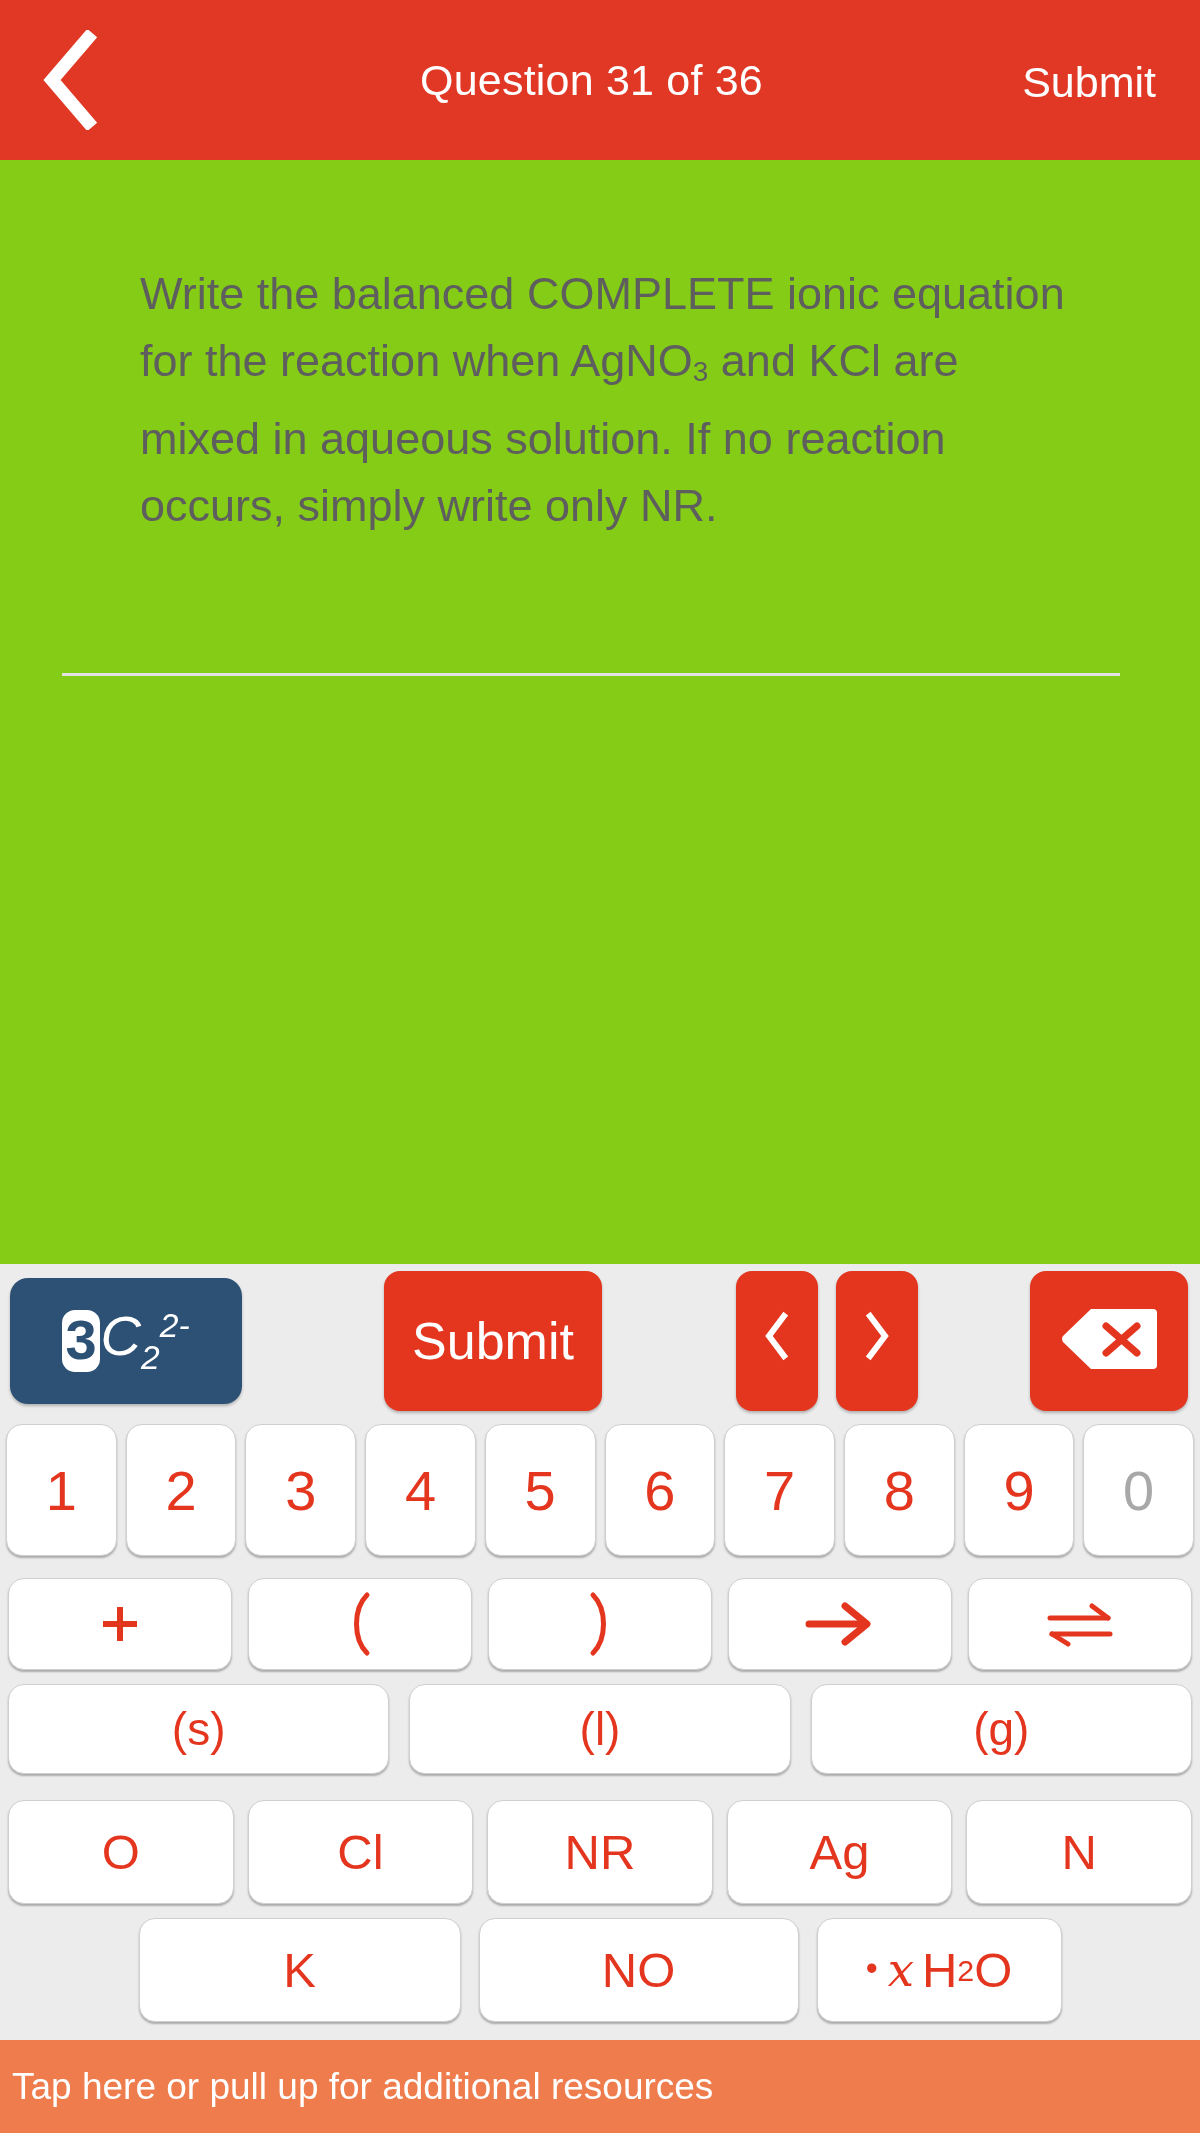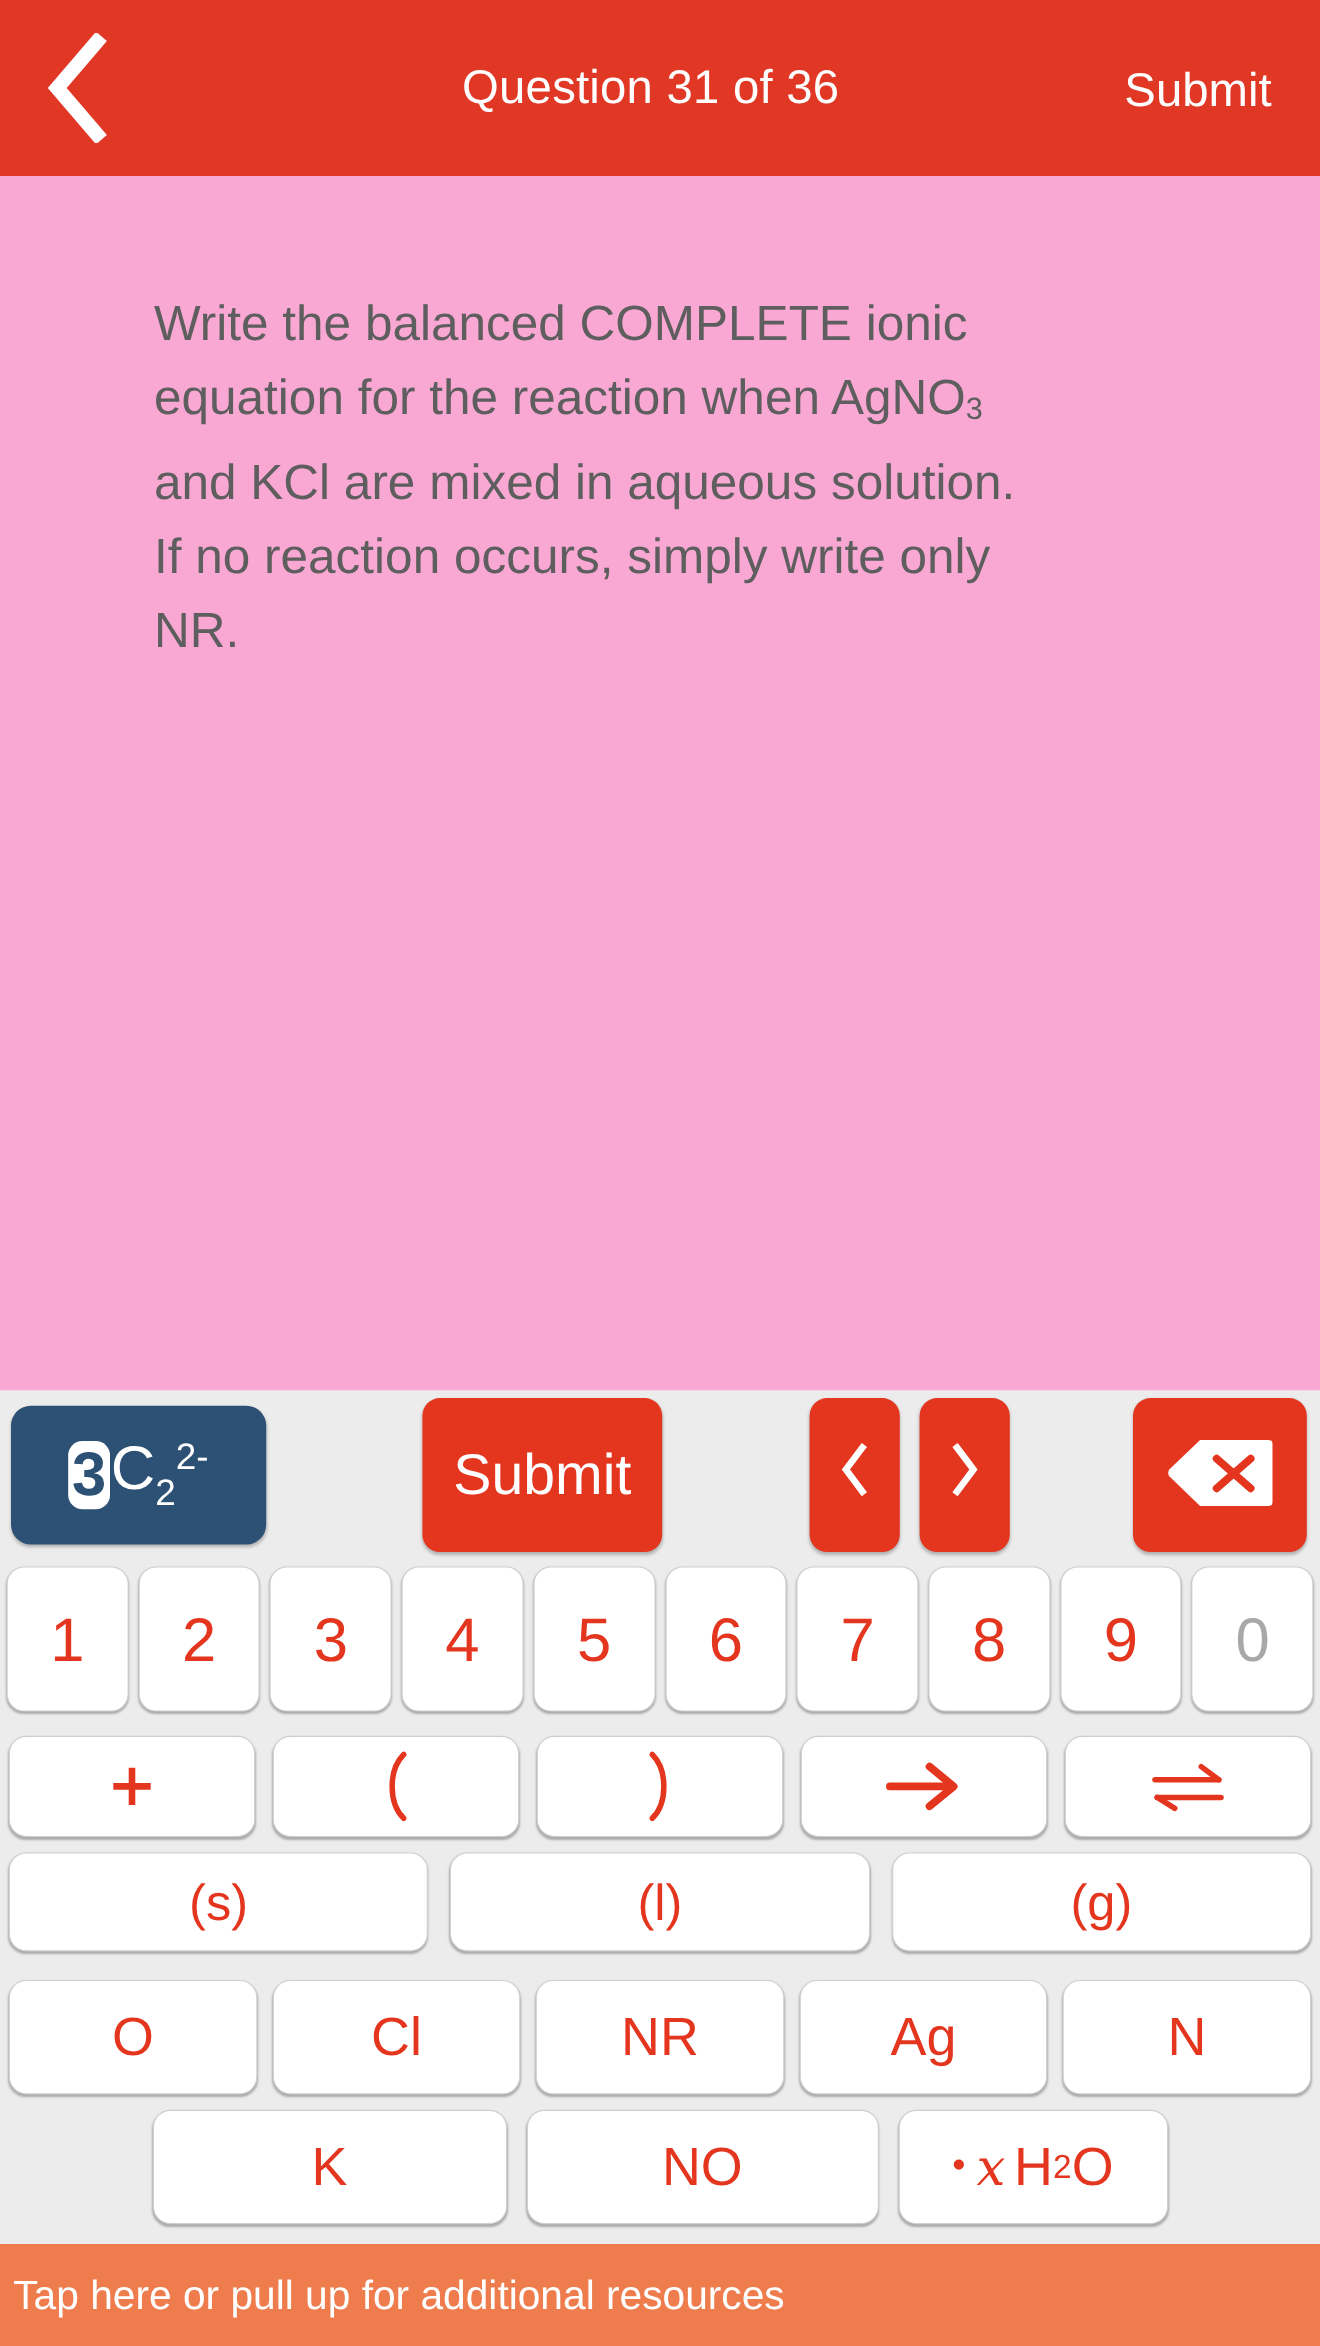--- a/index.html
+++ b/index.html
@@ -35,22 +35,22 @@
   }
   .submit-btn{
     position:absolute;right:44px;top:0;height:164px;
     display:flex;align-items:center;
     color:#ffffff;font-size:43px;font-weight:400;
     cursor:pointer;
   }
 
   
   .content{
-    flex:1 1 auto;background:#f9a8d4;position:relative;
-    display:flex;flex-direction:row;gap:16px;
+    flex:1 1 auto;background:#84cc16;position:relative;
+    display:flex;flex-direction:column;gap:16px;
   }
   .question{
     margin:100px 90px 0 140px;
     color:#5e5e5e;
     font-size:45px;
     line-height:67px;
     font-weight:400;
     max-width:940px;
   }
   .question sub{font-size:0.62em;vertical-align:-0.18em;}
@@ -105,21 +105,21 @@
     cursor:pointer;
   }
   .badge .sel{
     background:#ffffff;color:#2D5175;
     border-radius:13px;
     padding:2px 3px 4px 3px;
     margin-right:1px;
     display:inline-block;
     font-weight:700;
   }
-  .badge .formula{display:inline-block;position:relative;}
+  .badge .formula{display:inline-block;position:relative;font-style:italic;}
   .badge sub{font-size:0.6em;vertical-align:-0.42em;}
   .badge sup{font-size:0.6em;vertical-align:0.55em;}
 
   .reset-btn{
     width:218px;height:140px;
     background:#E4361F;
     border-radius:16px;
     box-shadow:0 2px 3px rgba(0,0,0,0.25);
     display:flex;align-items:center;justify-content:center;
     color:#ffffff;font-size:52px;

